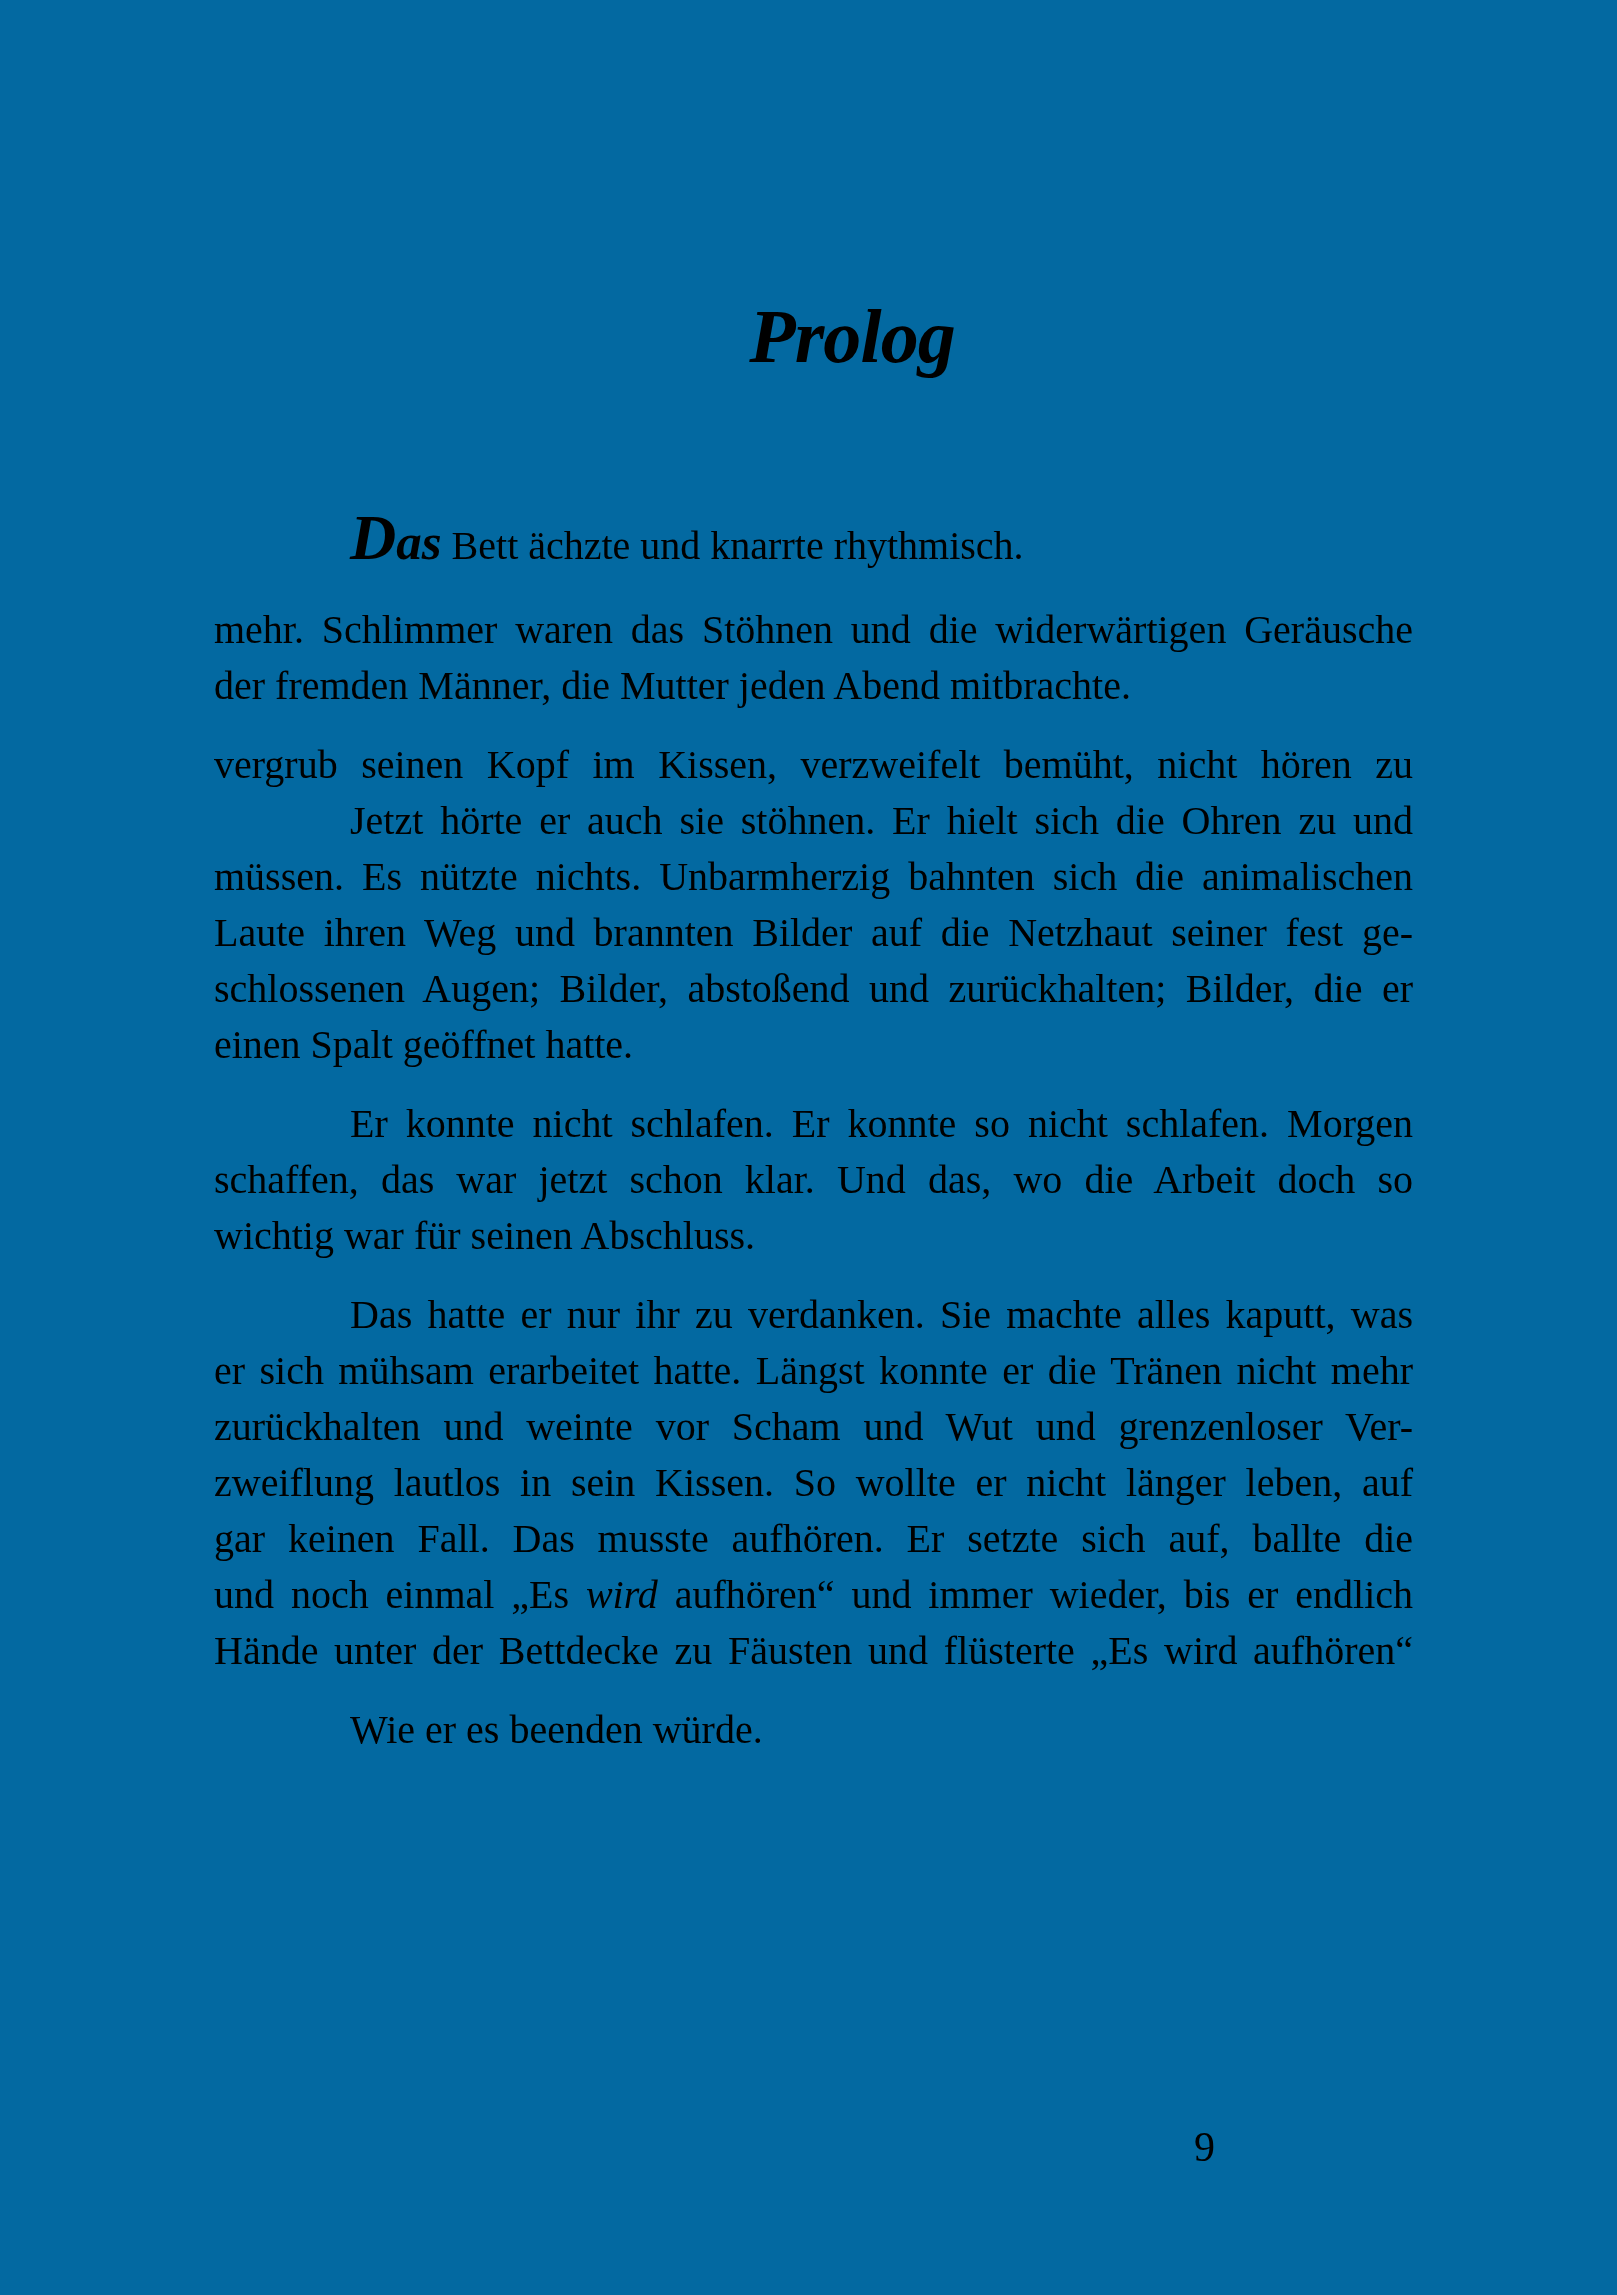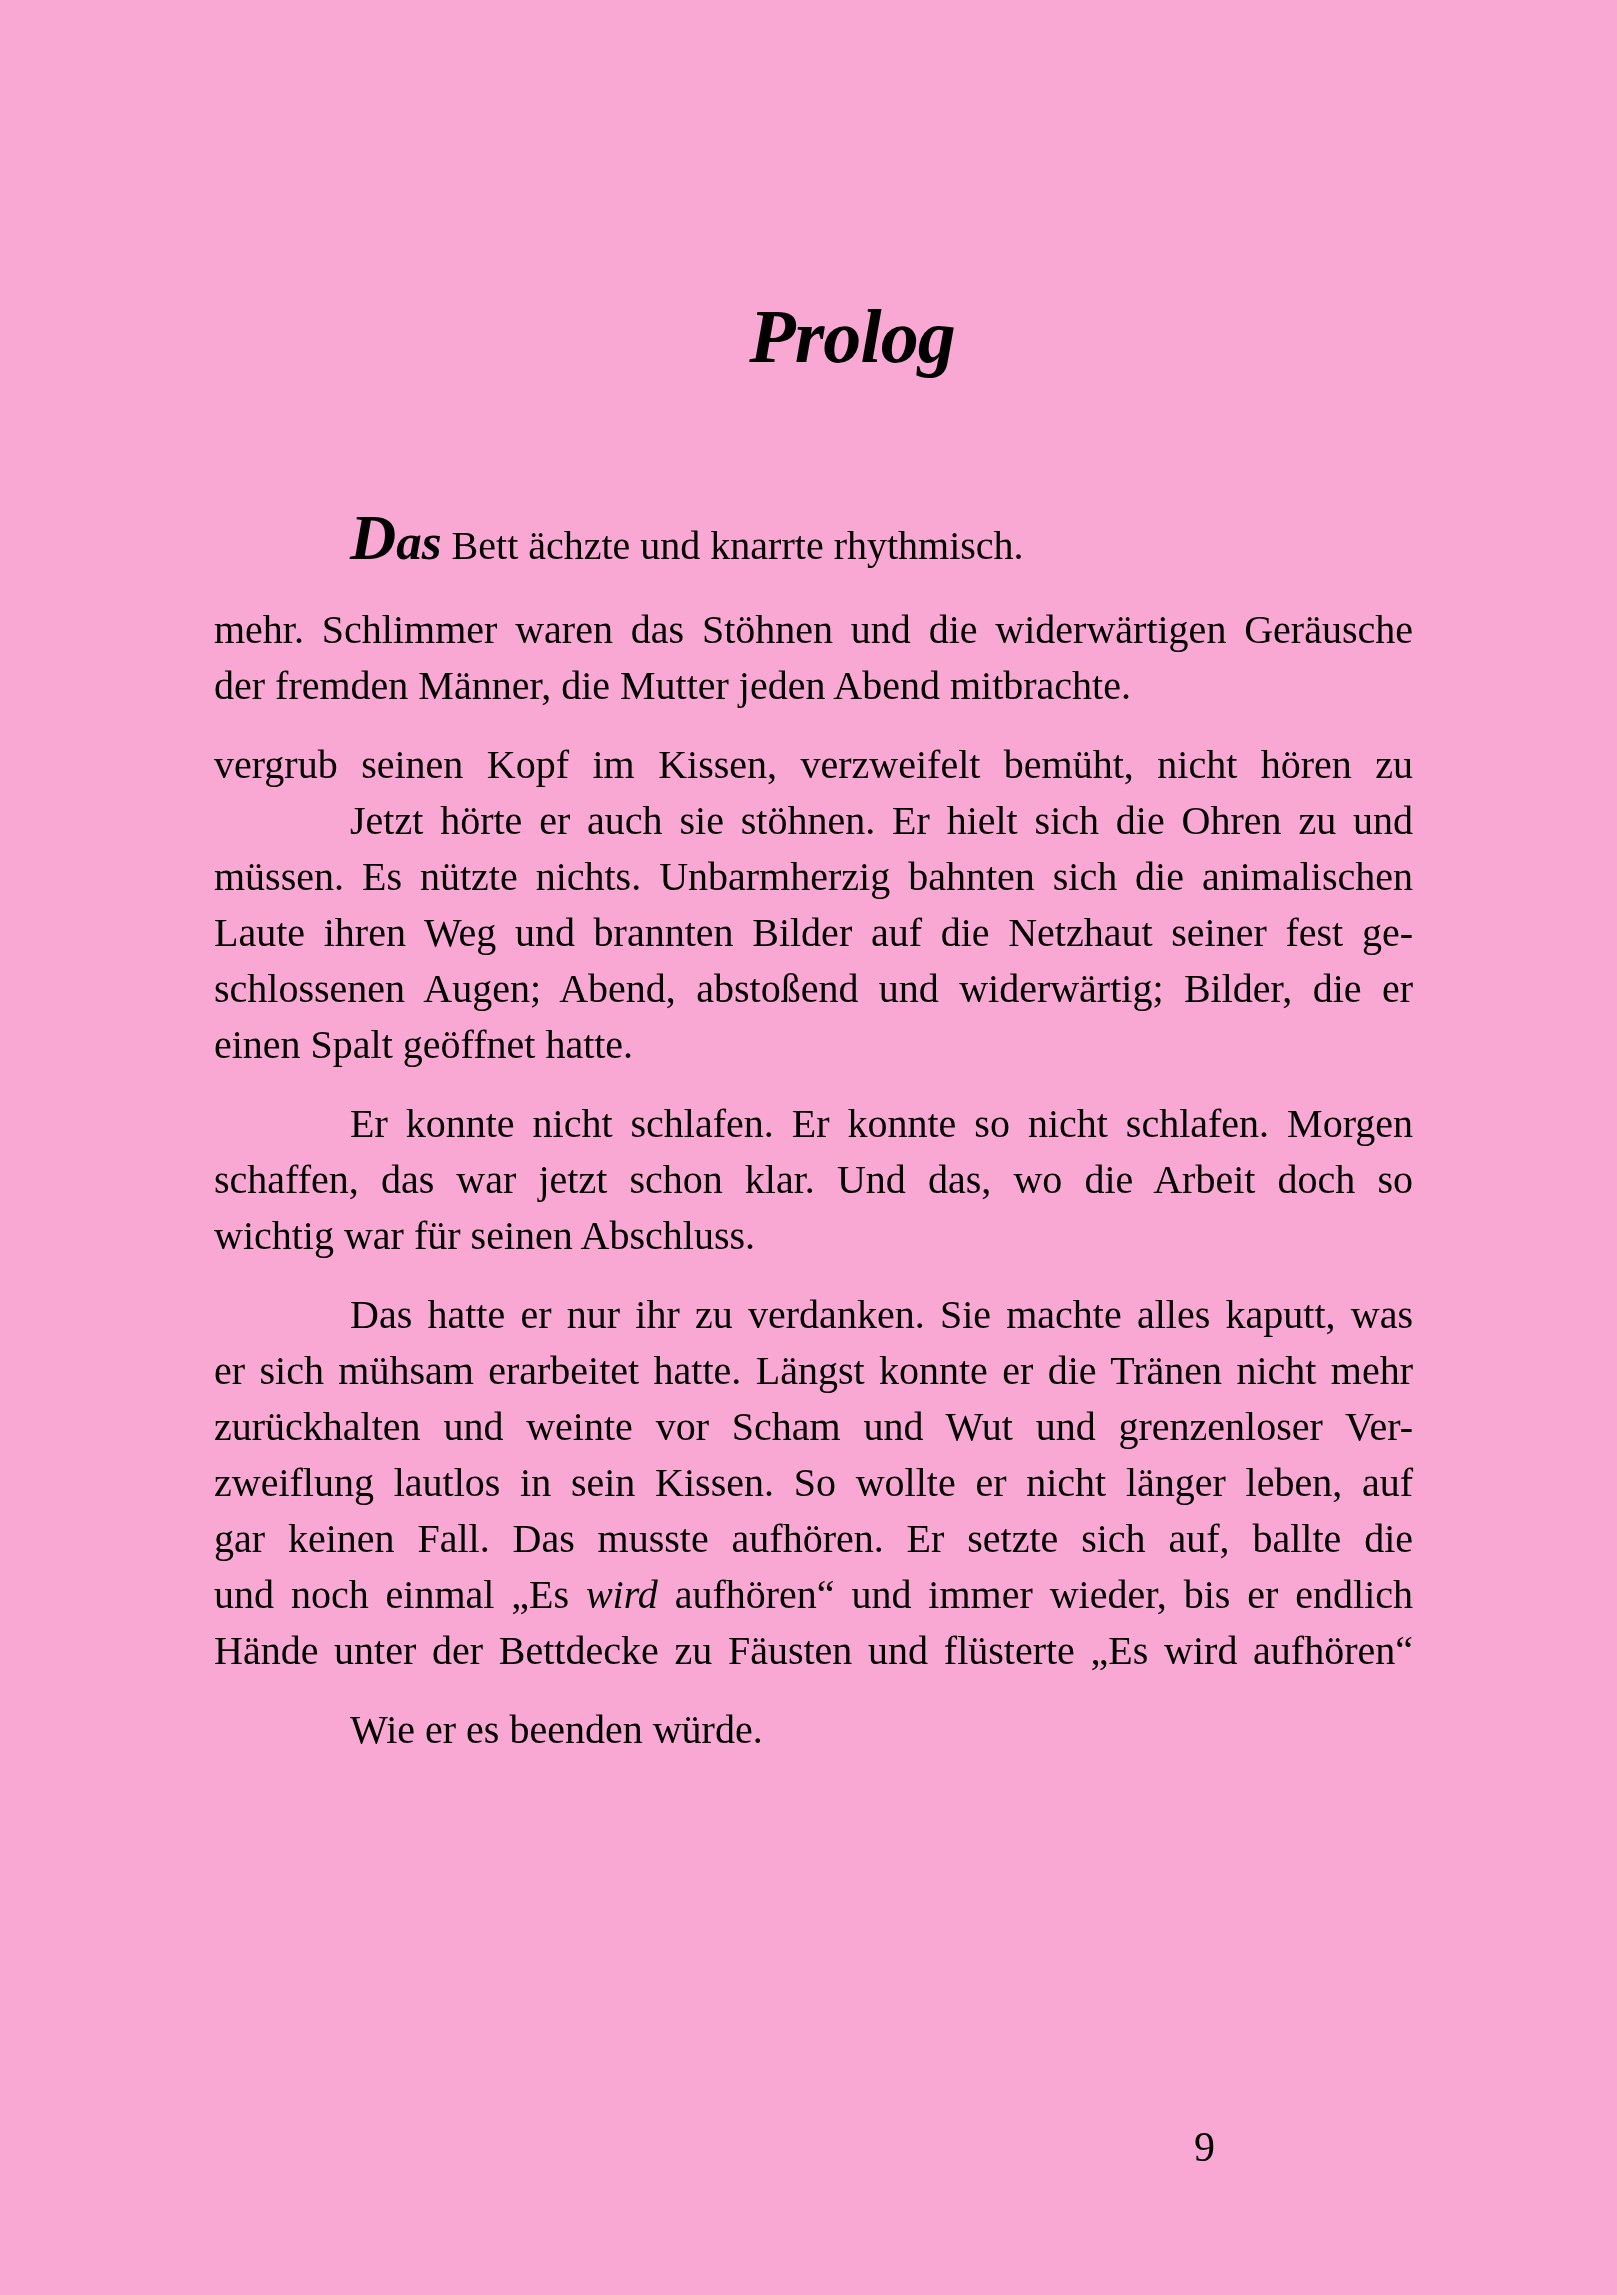--- a/index.html
+++ b/index.html
@@ -4,21 +4,21 @@
 <style>
   html, body {
     margin: 0;
     padding: 0;
     background: #ffffff;
   }
   .page {
     position: relative;
     width: 1618px;
     height: 2295px;
-    background: #f9a8d4;
+    background: #0369a1;
     color: #000000;
     font-family: "Liberation Serif", "DejaVu Serif", serif;
     overflow: hidden;
     box-sizing: border-box;
     padding-top: 298px;
   }
   .title {
     margin: 0;
     padding: 0;
     text-align: center;
@@ -85,21 +85,21 @@
       </div>
       <div class="paragraph">
         <div class="line">mehr. Schlimmer waren das Stöhnen und die widerwärtigen Geräusche</div>
         <div class="line last">der fremden Männer, die Mutter jeden Abend mitbrachte.</div>
       </div>
       <div class="paragraph">
         <div class="line">vergrub seinen Kopf im Kissen, verzweifelt bemüht, nicht hören zu</div>
         <div class="line first">Jetzt hörte er auch sie stöhnen. Er hielt sich die Ohren zu und</div>
         <div class="line">müssen. Es nützte nichts. Unbarmherzig bahnten sich die animalischen</div>
         <div class="line">Laute ihren Weg und brannten Bilder auf die Netzhaut seiner fest ge-</div>
-        <div class="line">schlossenen Augen; Abend, abstoßend und widerwärtig; Bilder, die er</div>
+        <div class="line">schlossenen Augen; Bilder, abstoßend und zurückhalten; Bilder, die er</div>
         <div class="line last">einen Spalt geöffnet hatte.</div>
       </div>
       <div class="paragraph">
         <div class="line first">Er konnte nicht schlafen. Er konnte so nicht schlafen. Morgen</div>
         <div class="line">schaffen, das war jetzt schon klar. Und das, wo die Arbeit doch so</div>
         <div class="line last">wichtig war für seinen Abschluss.</div>
       </div>
       <div class="paragraph">
         <div class="line first">Das hatte er nur ihr zu verdanken. Sie machte alles kaputt, was</div>
         <div class="line">er sich mühsam erarbeitet hatte. Längst konnte er die Tränen nicht mehr</div>

